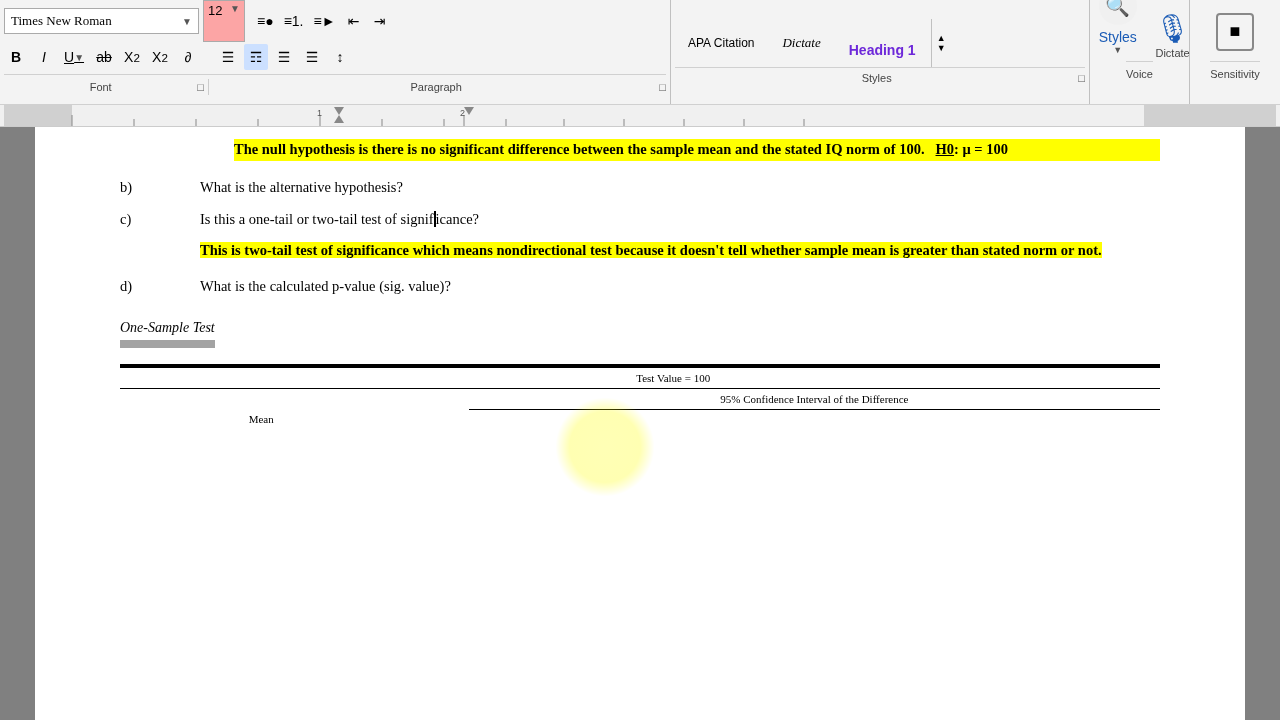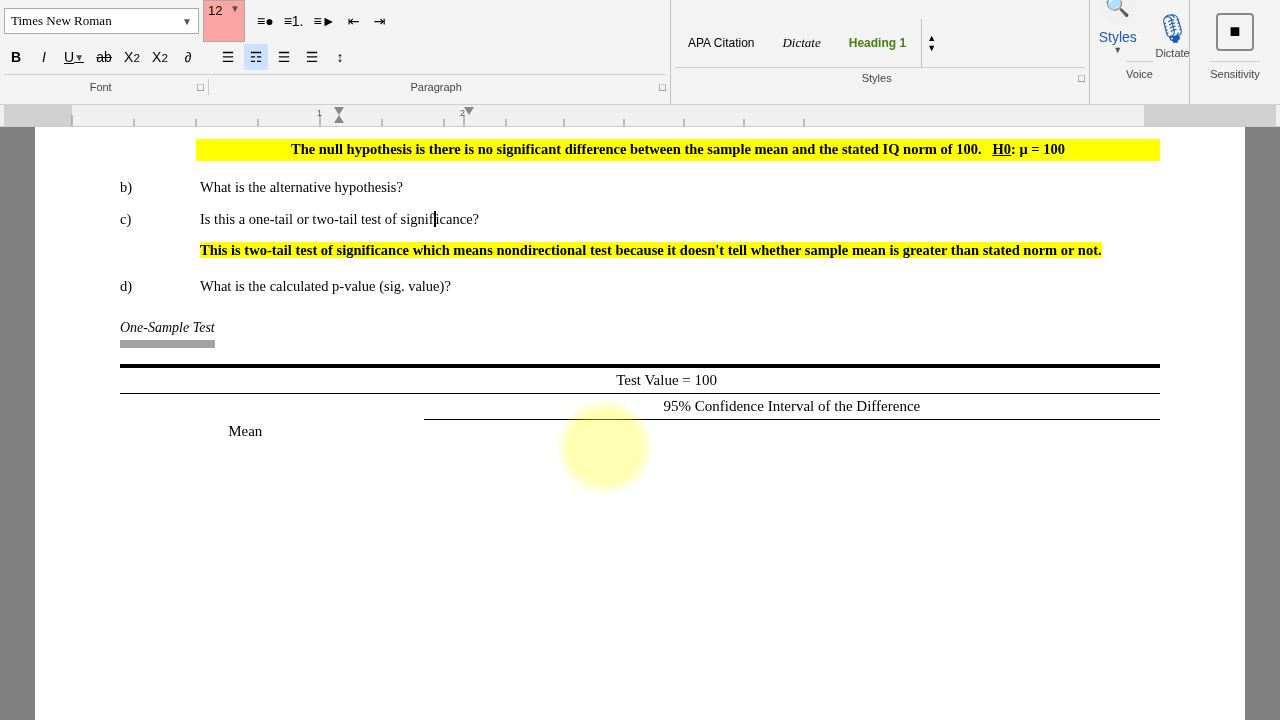--- a/index.html
+++ b/index.html
@@ -132,21 +132,21 @@
       justify-content: center;
       padding: 4px 12px;
       border: 1px solid transparent;
       cursor: pointer;
       height: 40px;
       font-size: 13px;
     }
 
     .style-apa { font-family: Arial, sans-serif; font-size: 12px; }
     .style-emphasis { font-style: italic; font-family: 'Times New Roman', serif; font-size: 13px; }
-    .style-heading1 { font-weight: bold; font-family: 'Calibri Light', Arial, sans-serif; font-size: 12px; color: #4d7c0f; }
+    .style-heading1 { font-weight: bold; font-family: 'Calibri Light', Arial, sans-serif; font-size: 14px; color: #6d28d9; align-items: flex-end; }
 
     .styles-label-row {
       display: flex;
       align-items: center;
       height: 18px;
       border-top: 1px solid #d0d0d0;
       padding-top: 2px;
     }
 
     .styles-arrow {
@@ -322,21 +322,21 @@
       font-size: 14px;
       border-bottom: 8px solid #a3a3a3;
       padding-bottom: 4px;
       margin-bottom: 16px;
       display: inline-block;
     }
 
     .stats-table {
       width: 100%;
       border-collapse: collapse;
-      font-size: 15px;
+      font-size: 11px;
     }
 
     .stats-table td, .stats-table th {
       padding: 4px 10px;
       text-align: center;
       border: none;
     }
 
     .stats-table .test-value-row td {
       border-top: 2px solid #000;
@@ -488,21 +488,21 @@
     <polygon points="330,2 340,2 335,10" fill="#888"></polygon>
     <polygon points="330,18 340,18 335,10" fill="#888"></polygon>
     <polygon points="460,2 470,2 465,10" fill="#888"></polygon>
   </svg>
 </div>
 
 <div class="document-area">
   <div class="document-page">
     <div class="doc-content">
 
-      <div style="margin-bottom:16px;margin-left:76px;text-align:center;">
+      <div style="margin-bottom:16px;margin-left:114px;">
         <span class="highlighted-text">The null hypothesis is there is no significant difference between the sample mean and the stated IQ norm of 100.&nbsp;&nbsp;&nbsp;<span style="text-decoration:underline;">H0</span>: μ = 100</span>
       </div>
 
       <div class="list-item-row">
         <span class="list-label">b)</span>
         <span class="list-text">What is the alternative hypothesis?</span>
       </div>
 
 
       <div class="list-item-row" style="margin-top:8px;">

